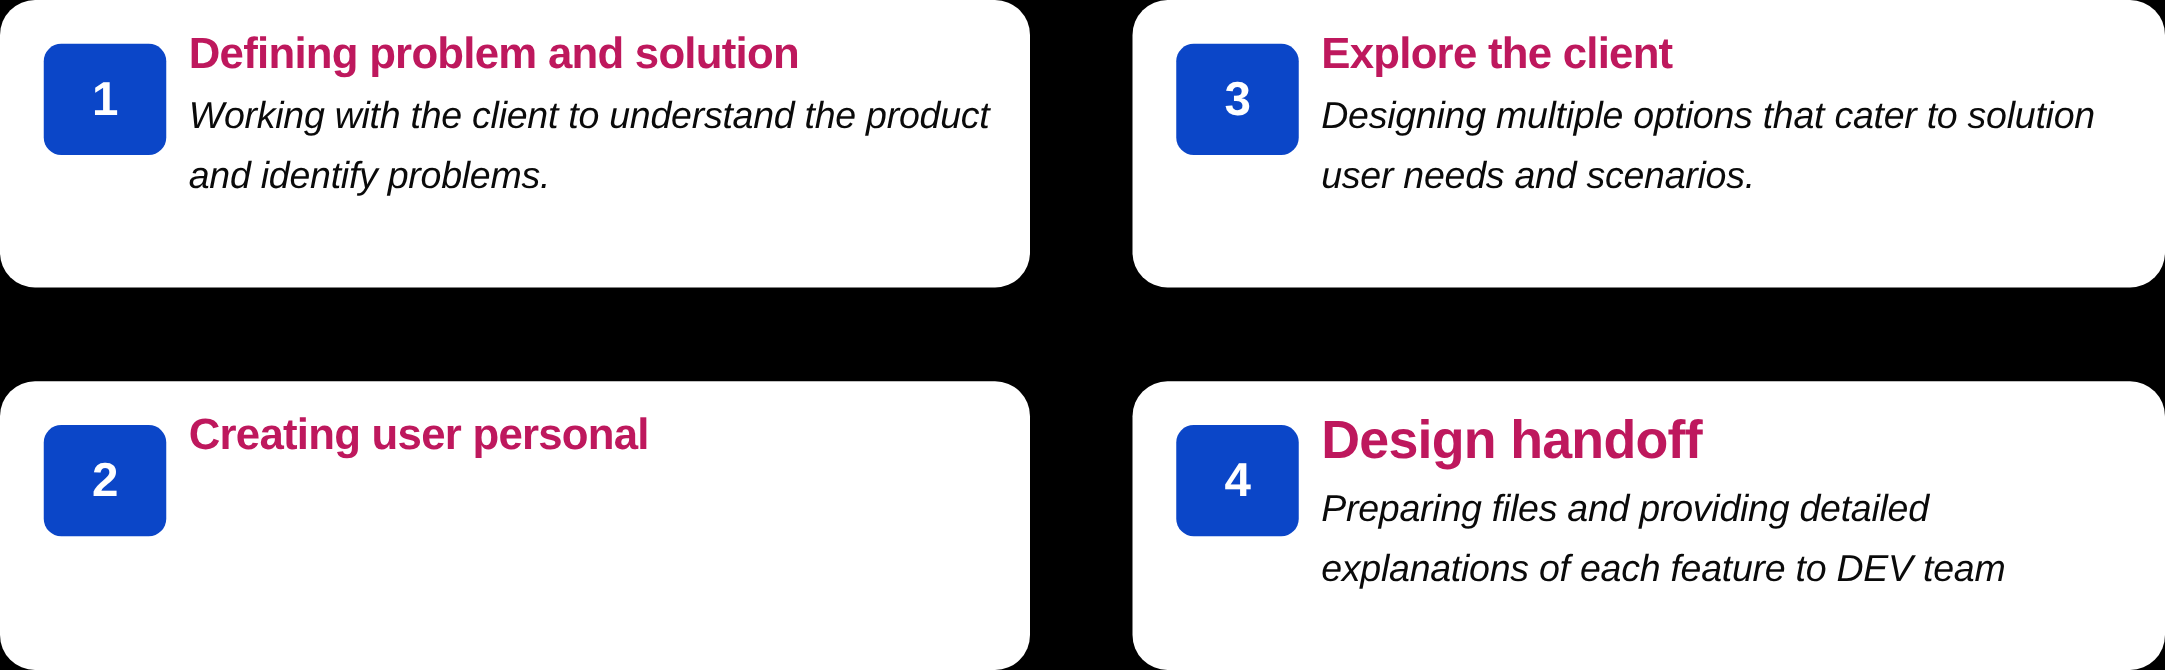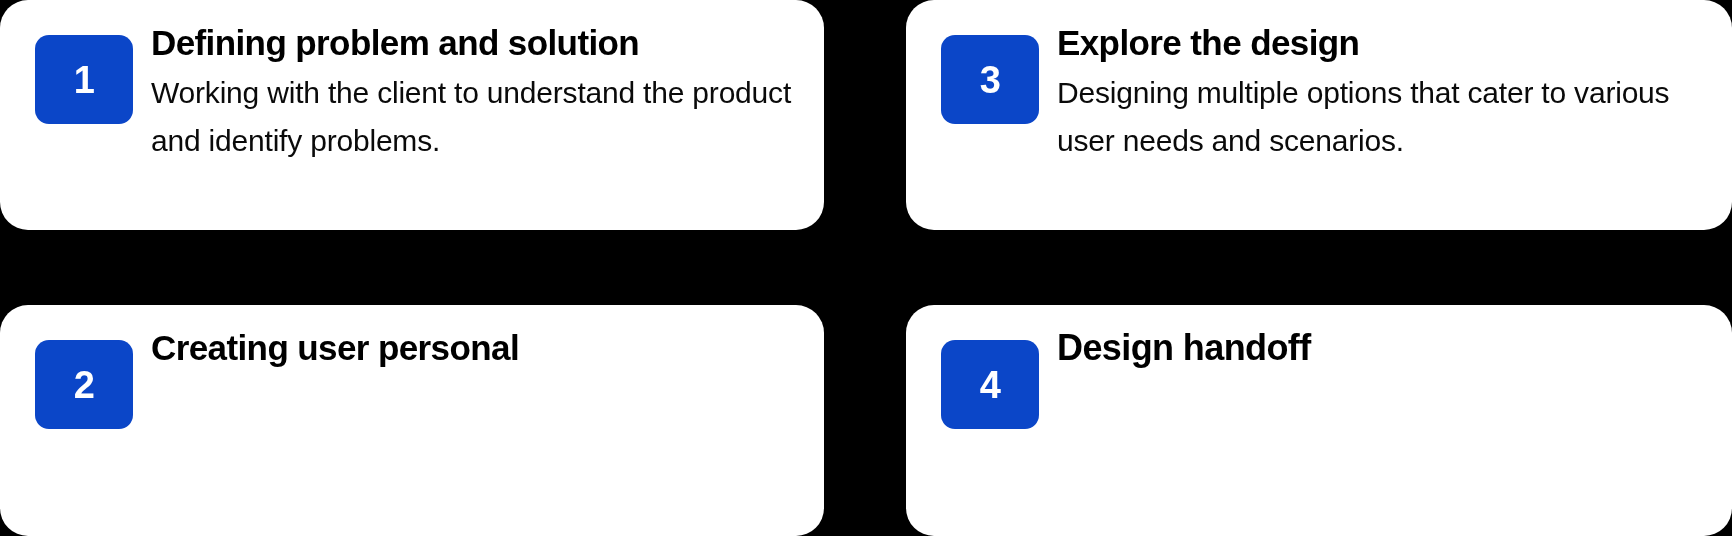--- a/index.html
+++ b/index.html
@@ -62,39 +62,40 @@
 
   .step-body {
     flex: 1 1 auto;
     margin-left: 18px;
     margin-top: 22px;
     margin-right: 20px;
     min-width: 0;
   }
 
   .step-title {
-    color: #000000;
+    color: #be185d;
     font-size: 35px;
     font-weight: 700;
     line-height: 1.18;
     letter-spacing: -0.6px;
     margin: 0 0 6px 0;
     white-space: nowrap;
   }
 
   .step-desc {
     color: #0a0a0a;
     font-size: 30px;
     font-weight: 400;
     line-height: 48px;
     letter-spacing: -0.2px;
     margin: 0;
+    font-style: italic;
   }
 
-  #card-4 .step-title { font-size: 36px; }
+  #card-4 .step-title { font-size: 43px; }
 </style>
 </head>
 <body>
 
 <div id="process-steps">
 
   <div class="step-card" id="card-1">
     <div class="step-badge">
       <span class="step-badge-number">1</span>
     </div>
@@ -111,27 +112,28 @@
     <div class="step-body">
       <h2 class="step-title">Creating user personal</h2>
     </div>
   </div>
 
   <div class="step-card" id="card-3">
     <div class="step-badge">
       <span class="step-badge-number">3</span>
     </div>
     <div class="step-body">
-      <h2 class="step-title">Explore the design</h2>
-      <p class="step-desc">Designing multiple options that cater to various user needs and scenarios.</p>
+      <h2 class="step-title">Explore the client</h2>
+      <p class="step-desc">Designing multiple options that cater to solution user needs and scenarios.</p>
     </div>
   </div>
 
   <div class="step-card" id="card-4">
     <div class="step-badge">
       <span class="step-badge-number">4</span>
     </div>
     <div class="step-body">
       <h2 class="step-title">Design handoff</h2>
+      <p class="step-desc">Preparing files and providing detailed explanations of each feature to DEV team</p>
     </div>
   </div>
 
 </div>
 
 </body></html>

